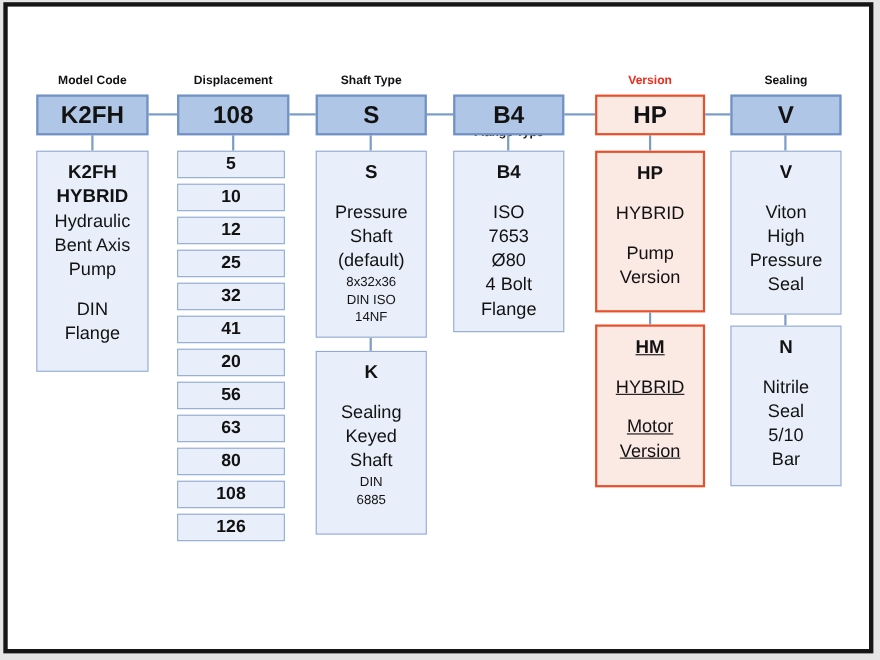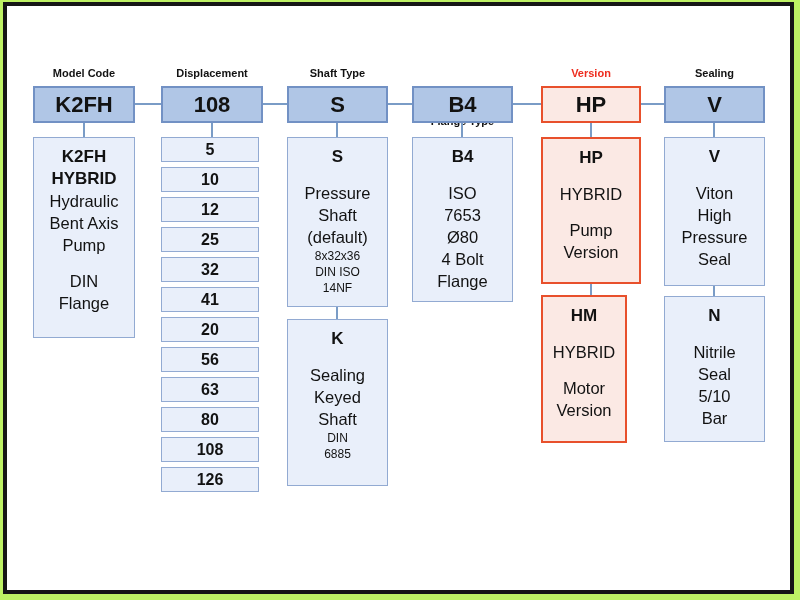--- a/index.html
+++ b/index.html
@@ -3,21 +3,21 @@
 <meta charset="utf-8">
 <style>
   :root{
     --blue-fill:#b0c6e6; --blue-border:#7291c4;
     --desc-fill:#e9effa; --desc-border:#92aad2;
     --red-fill:#fbe9e4;  --red-border:#e8502c;
     --line:#7a9cc6; --version-label:#ee2d1f;
     --frame:#161616; --text:#121212;
   }
   html,body{margin:0;padding:0;background:#fff;}
-  .page{position:relative;width:800px;height:600px;background:#bef264;overflow:hidden;
+  .page{position:relative;width:800px;height:600px;background:#e5e5e5;overflow:hidden;
         font-family:"Liberation Sans","DejaVu Sans",sans-serif;color:var(--text);}
   .frame{position:absolute;left:3px;top:2px;width:791px;height:592px;
          border:4px solid var(--frame);box-sizing:border-box;background:#fff;}
   .col-label{position:absolute;top:66px;height:14px;font-size:11px;font-weight:700;
              text-align:center;line-height:14px;}
   .hdr{position:absolute;top:86px;height:37px;box-sizing:border-box;
        background:var(--blue-fill);border:2px solid var(--blue-border);
        display:flex;align-items:center;justify-content:center;
        font-size:22px;font-weight:700;}
   .hdr.red{background:var(--red-fill);border-color:var(--red-border);}
@@ -50,21 +50,21 @@
   #v3{left:336px;top:123px;height:14px;} #v4{left:461px;top:123px;height:14px;}
   #v5{left:590px;top:123px;height:14px;} #v6{left:713px;top:123px;height:14px;}
   #v3b{left:336px;top:307px;height:12px;} #v5b{left:590px;top:284px;height:11px;}
   #v6b{left:713px;top:286px;height:10px;}
   
   #d1{left:33px;top:137px;width:102px;height:201px;}
   #d3a{left:287px;top:137px;width:101px;height:170px;}
   #d3b{left:287px;top:319px;width:101px;height:167px;}
   #d4{left:412px;top:137px;width:101px;height:165px;}
   #d5a{left:541px;top:137px;width:100px;height:147px;}
-  #d5b{left:541px;top:295px;width:86px;height:148px;}
+  #d5b{left:541px;top:295px;width:100px;height:148px;text-decoration:underline;}
   #d6a{left:664px;top:137px;width:101px;height:149px;}
   #d6b{left:664px;top:296px;width:101px;height:146px;}
 </style>
 </head>
 <body>
 
 <div class="page">
   <div class="frame"></div>
 
   <div class="col-label" id="l1">Model Code</div>

